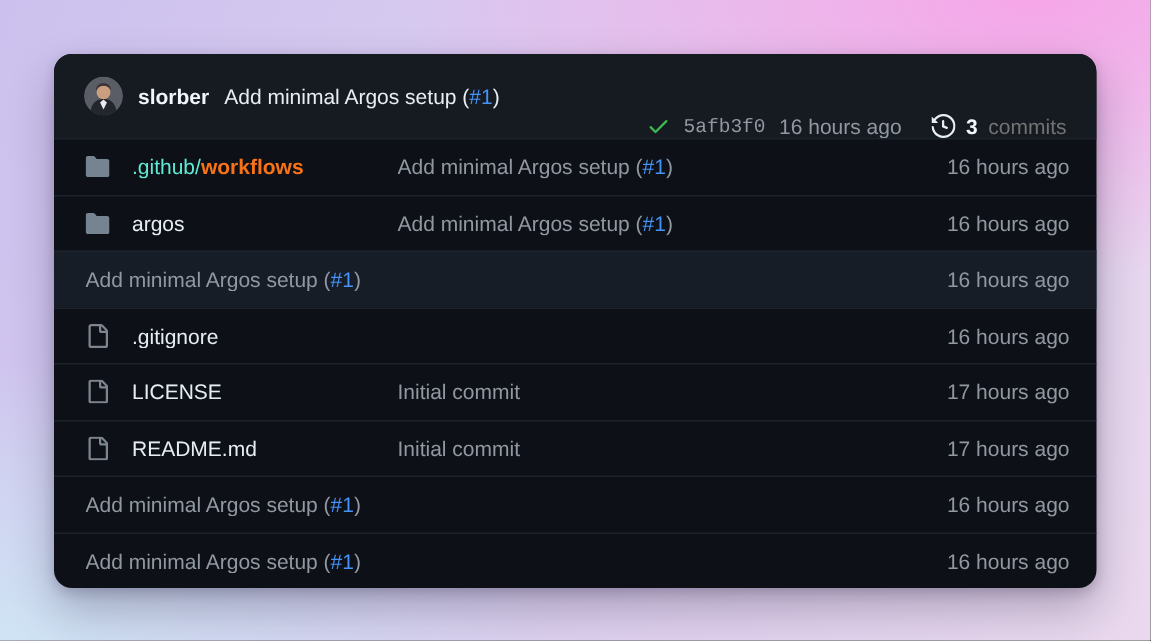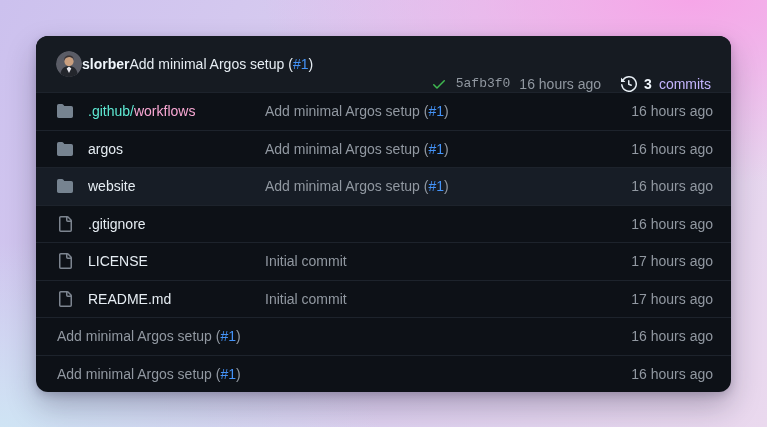--- a/index.html
+++ b/index.html
@@ -16,48 +16,48 @@
 
   .card {
     position:absolute; left:36px; top:36px; width:695px; height:356px;
     background:#0d1117; border-radius:12px; overflow:hidden;
     display:flex; flex-direction:column;
     box-shadow:0 14px 30px rgba(25,20,50,.28), 0 3px 8px rgba(25,20,50,.18);
   }
 
   .card-header {
     flex:0 0 56px; background:#161b22;
-    display:flex; align-items:center; padding:0 20px; 
+    display:flex; align-items:center; padding:0 20px; gap:10px;
     color:#e6edf3;
   }
   .avatar { width:26px; height:26px; border-radius:50%; overflow:hidden; flex:none; cursor:pointer; }
   .avatar svg { display:block; }
   .author { font-weight:700; color:#f0f6fc; cursor:pointer; }
   .head-msg { color:#e6edf3; white-space:nowrap; }
   .link { color:#4493f8; cursor:pointer; text-decoration:none; }
 
-  .head-right { margin-left:auto; display:flex; align-items:center; gap:9px;margin-top:39px; }
+  .head-right { margin-left:auto; display:flex; align-items:flex-end; gap:9px;margin-top:39px; }
   .check-icon { display:flex; cursor:pointer; }
   .hash { font-family:"Liberation Mono","DejaVu Sans Mono",monospace; font-size:13px; color:#9198a1; cursor:pointer; }
   .head-time { color:#9198a1; margin-right:11px; }
   .commits { display:flex; align-items:center; gap:7px; cursor:pointer; }
   .history-icon { display:flex; }
   .commits-count { font-weight:700; color:#f0f6fc; }
-  .commits-label { color:#c4b5fd; }
+  .commits-label { color:#737373; }
 
   .files { flex:1; display:flex; flex-direction:column; }
   .file-row {
     flex:1; display:flex; align-items:center;
     padding:0 18px 0 21px; border-top:1px solid #1d232c;
   }
   .file-row.highlight { background:#171d26; }
   .cell-name { flex:0 0 208px; display:flex; align-items:center; gap:15px; color:#e6edf3; white-space:nowrap; overflow:hidden; }
   .cell-name .fname { cursor:pointer; }
   .fprefix { color:#5eead4; cursor:pointer; }
-  .fbold { font-weight:400; color:#f9a8d4; }
+  .fbold { font-weight:700; color:#f97316; }
   .ficon { display:flex; flex:none; }
   .cell-msg { flex:1; color:#9198a1; white-space:nowrap; overflow:hidden; cursor:pointer; }
   .cell-time { margin-left:auto; color:#9198a1; white-space:nowrap; cursor:pointer; }
 </style>
 </head>
 <body>
 
 <div class="stage">
   <div class="card">
 
@@ -121,28 +121,20 @@
               <svg width="16" height="16" viewBox="0 0 16 16" fill="#768390">
                 <path d="M1.75 1A1.75 1.75 0 0 0 0 2.75v10.5C0 14.216.784 15 1.75 15h12.5A1.75 1.75 0 0 0 16 13.25v-8.5A1.75 1.75 0 0 0 14.25 3H7.5a.25.25 0 0 1-.2-.1l-.9-1.2C6.07 1.26 5.55 1 5 1H1.75Z"></path>
               </svg>
             </span>
           <span class="fname"><span class="fprefix"></span><span class="fmain">argos</span></span>
         </span>
         <span class="cell-msg"><span class="m1">Add minimal Argos setup (</span><span class="link m2">#1</span><span class="m3">)</span></span>
         <span class="cell-time">16 hours ago</span>
       </div>
         <div class="file-row highlight">
-        <span class="cell-name">
-          <span class="ficon">
-              <svg width="16" height="16" viewBox="0 0 16 16" fill="#768390">
-                <path d="M1.75 1A1.75 1.75 0 0 0 0 2.75v10.5C0 14.216.784 15 1.75 15h12.5A1.75 1.75 0 0 0 16 13.25v-8.5A1.75 1.75 0 0 0 14.25 3H7.5a.25.25 0 0 1-.2-.1l-.9-1.2C6.07 1.26 5.55 1 5 1H1.75Z"></path>
-              </svg>
-            </span>
-          <span class="fname"><span class="fprefix"></span><span class="fmain">website</span></span>
-        </span>
         <span class="cell-msg"><span class="m1">Add minimal Argos setup (</span><span class="link m2">#1</span><span class="m3">)</span></span>
         <span class="cell-time">16 hours ago</span>
       </div>
         <div class="file-row">
         <span class="cell-name">
           <span class="ficon">
               <svg width="16" height="16" viewBox="0 0 16 16" fill="#7d8590">
                 <path d="M2 1.75C2 .784 2.784 0 3.75 0h6.586c.464 0 .909.184 1.237.513l2.914 2.914c.329.328.513.773.513 1.237v9.586A1.75 1.75 0 0 1 13.25 16h-9.5A1.75 1.75 0 0 1 2 14.25Zm1.75-.25a.25.25 0 0 0-.25.25v12.5c0 .138.112.25.25.25h9.5a.25.25 0 0 0 .25-.25V6h-2.75A1.75 1.75 0 0 1 9 4.25V1.5Zm6.75.062V4.25c0 .138.112.25.25.25h2.688l-.011-.013-2.914-2.914-.013-.011Z"></path>
               </svg>
             </span>

